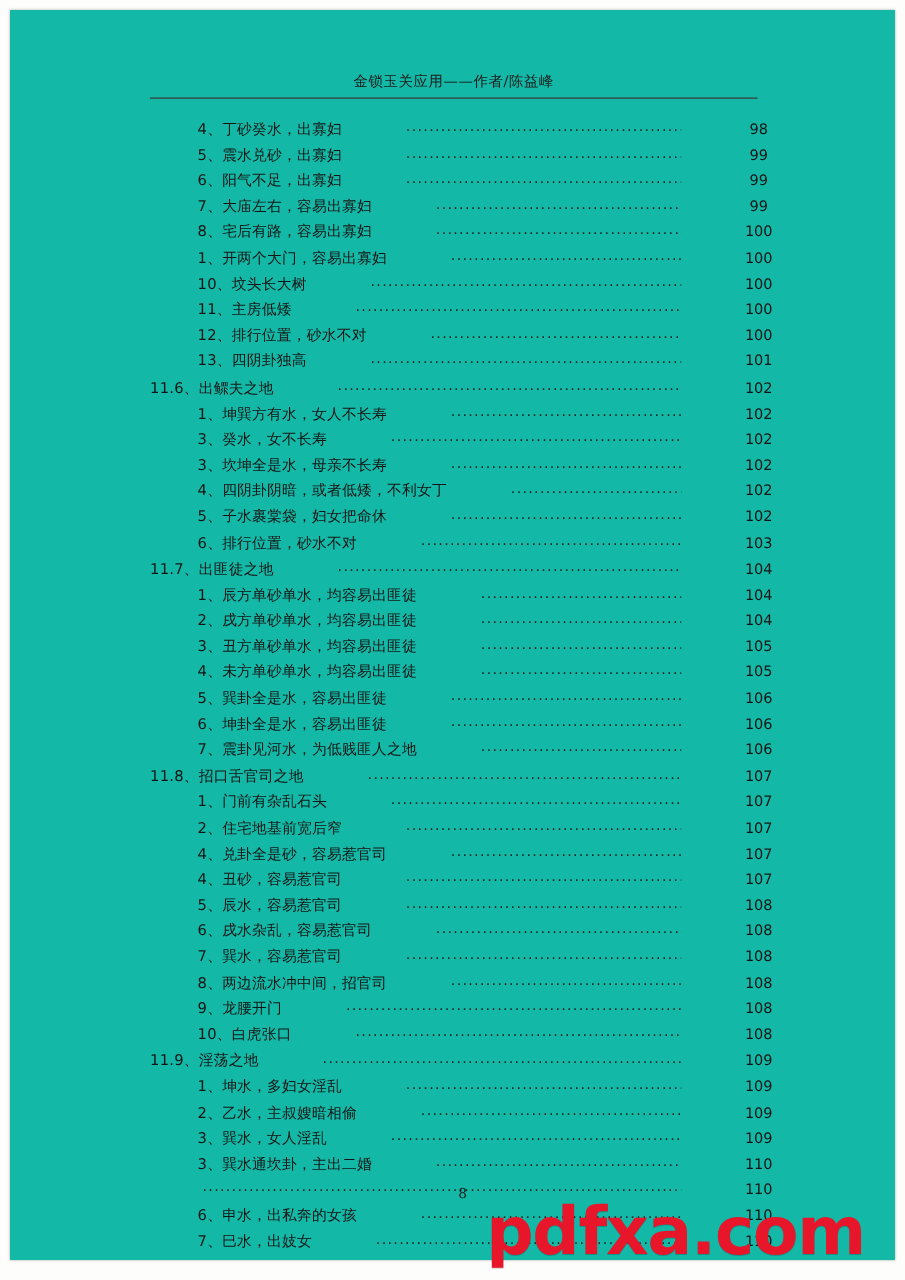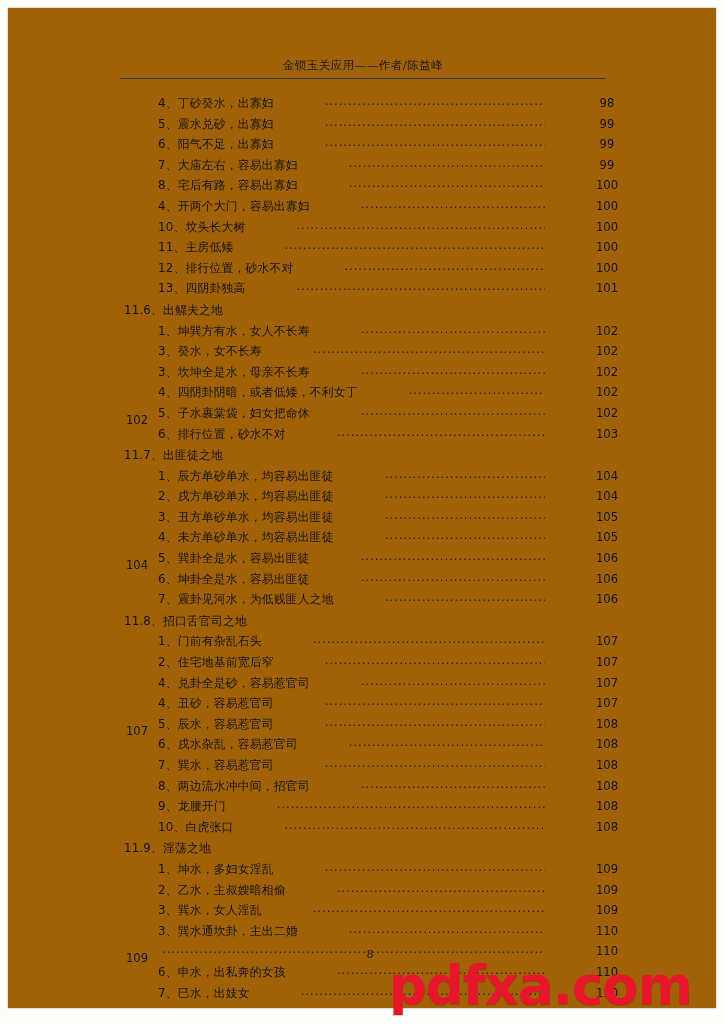--- a/index.html
+++ b/index.html
@@ -20,21 +20,21 @@
     width: 724px;
     height: 1024px;
     background: #fdfdfb;
   }
   .paper {
     position: absolute;
     left: 8px;
     top: 8px;
     width: 708px;
     height: 1000px;
-    background: #a16207;
+    background: #14b8a6;
     box-shadow: 0 0 2px rgba(0,0,0,0.35);
   }
   
   .header {
     position: absolute;
     left: 110px;
     top: 46px;
     width: 490px;
     text-align: center;
   }
@@ -64,21 +64,20 @@
     align-items: baseline;
     height: 20.6px;
     font-size: 11.8px;
     color: #141414;
     white-space: nowrap;
     font-family: "DejaVu Sans", "Liberation Sans", sans-serif;
     gap: 47px;
   }
   .toc-row.section {
     margin-top: 1px;
-    flex-direction: column;
   }
   .lvl1 { padding-left: 0px; }
   .lvl2 { padding-left: 38px; }
   .t-label {
     flex: 0 0 auto;
     letter-spacing: 0.2px;
   }
   .dots {
     flex: 1 1 auto;
     margin: 0 2px 0 4px;
@@ -157,21 +156,21 @@
           <span class="t-label">7、大庙左右，容易出寡妇</span>
           <span class="dots"></span>
           <span class="t-page">99</span>
         </div>
         <div class="toc-row lvl2">
           <span class="t-label">8、宅后有路，容易出寡妇</span>
           <span class="dots"></span>
           <span class="t-page">100</span>
         </div>
         <div class="toc-row lvl2">
-          <span class="t-label">4、开两个大门，容易出寡妇</span>
+          <span class="t-label">1、开两个大门，容易出寡妇</span>
           <span class="dots"></span>
           <span class="t-page">100</span>
         </div>
         <div class="toc-row lvl2">
           <span class="t-label">10、坟头长大树</span>
           <span class="dots"></span>
           <span class="t-page">100</span>
         </div>
         <div class="toc-row lvl2">
           <span class="t-label">11、主房低矮</span>

